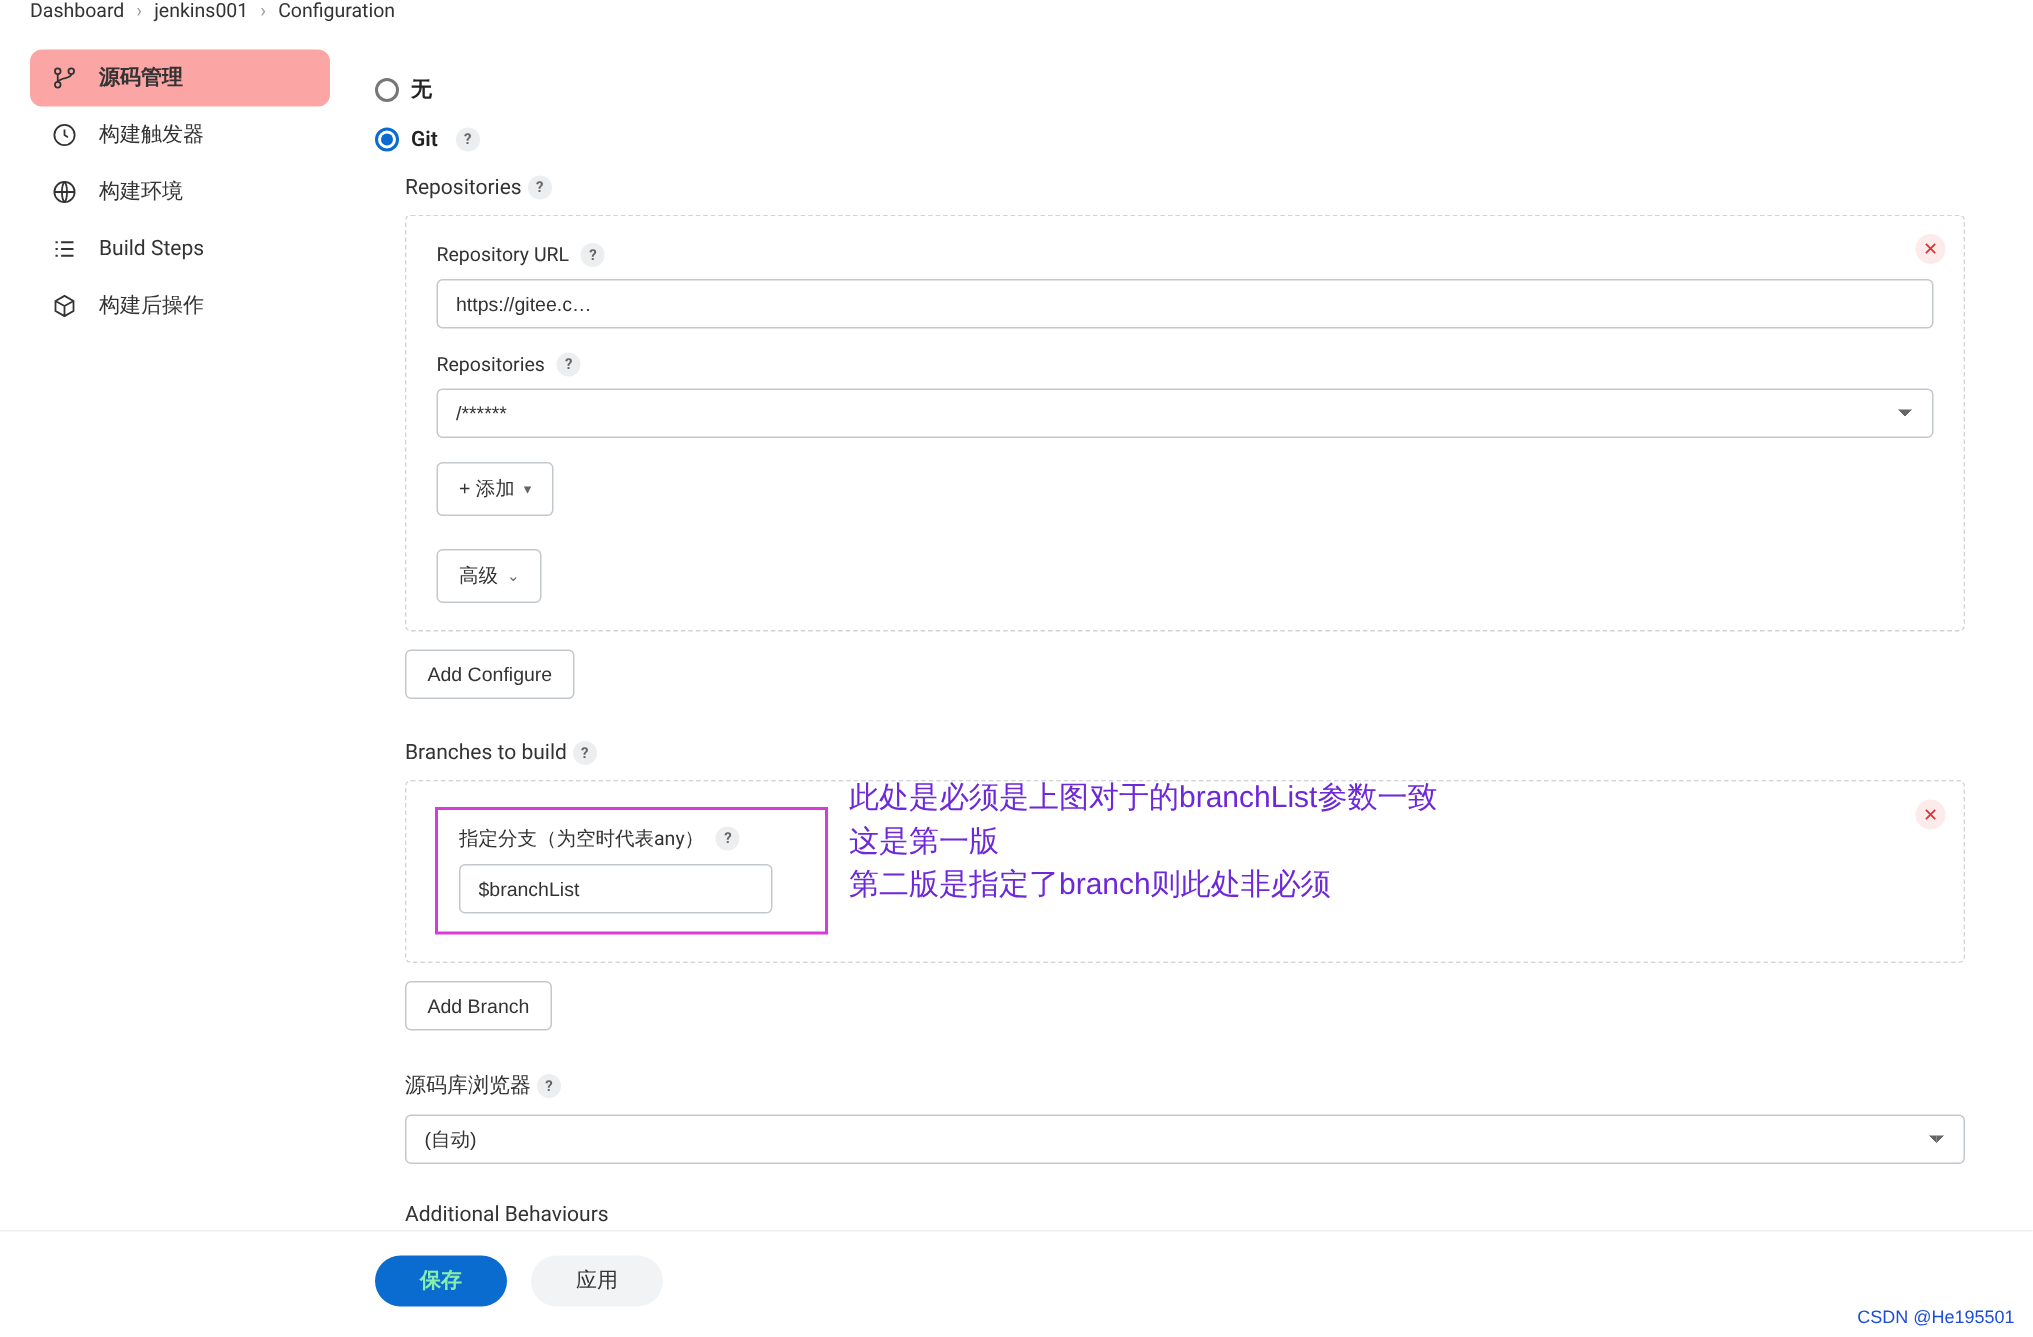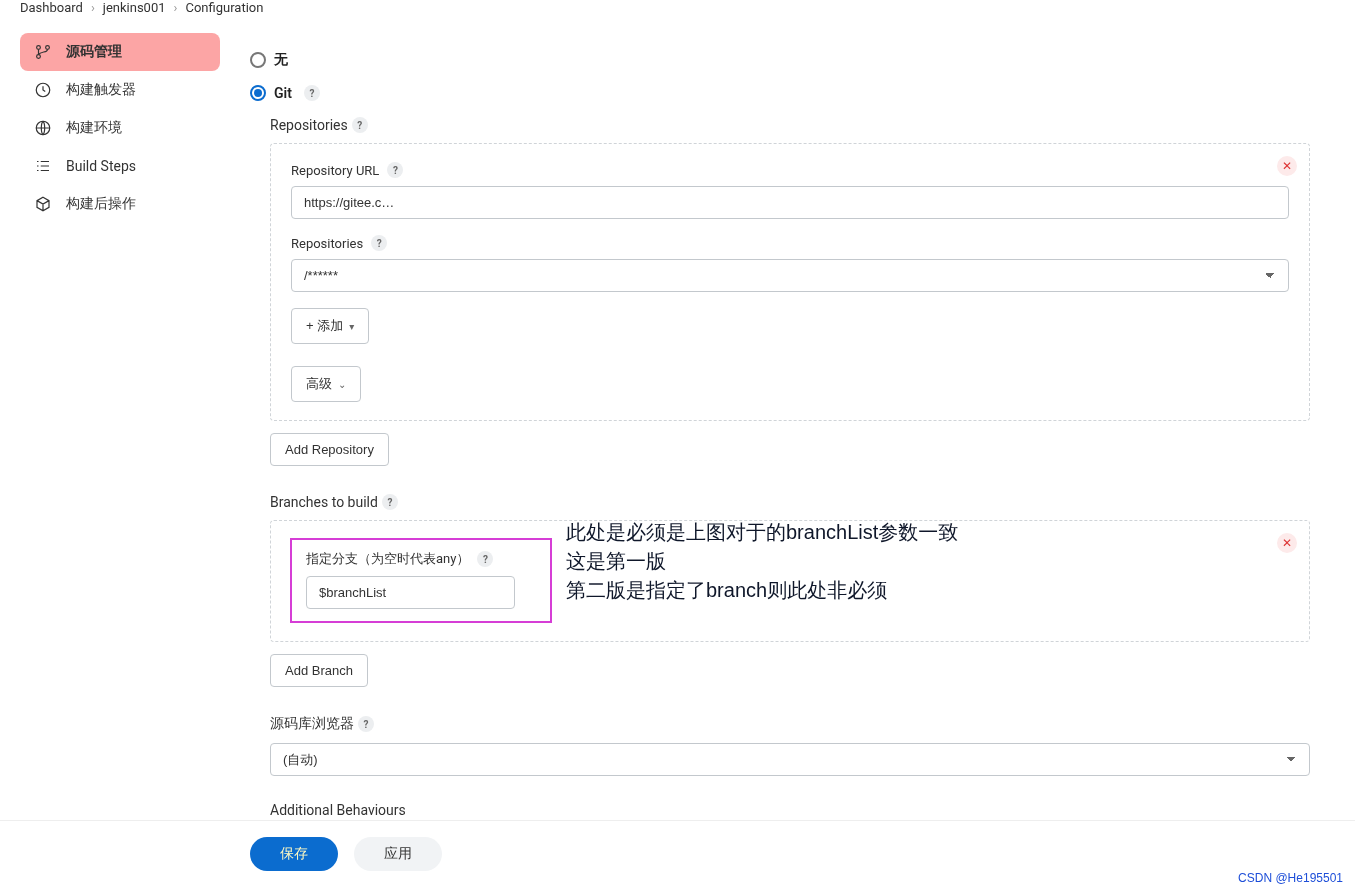--- a/index.html
+++ b/index.html
@@ -25,26 +25,26 @@
   .close-badge { position: absolute; right: 12px; top: 12px; width: 20px; height: 20px; border-radius: 50%; background: #fdeaea; color: #d33; display: flex; align-items: center; justify-content: center; font-size: 12px; cursor: pointer; }
   .field-label { font-size: 13px; color: #333; margin-bottom: 8px; display: flex; align-items: center; gap: 4px; }
   .text-input, .select-input { width: 100%; border: 1px solid #c3c8cd; border-radius: 4px; padding: 8px 12px; font-size: 13px; color: #333; background: #fff; margin-bottom: 16px; }
   .select-input { appearance: none; background-image: linear-gradient(45deg, transparent 50%, #666 50%), linear-gradient(-45deg, transparent 50%, #666 50%); background-position: calc(100% - 18px) center, calc(100% - 13px) center; background-size: 5px 5px, 5px 5px; background-repeat: no-repeat; cursor: pointer; }
   .btn { border: 1px solid #c3c8cd; background: #fff; border-radius: 4px; padding: 8px 14px; font-size: 13px; color: #333; cursor: pointer; display: inline-flex; align-items: center; gap: 6px; }
   .btn-wrap { margin: 12px 0 0 20px; }
   .btn.inline { margin: 0; }
   .chev { font-size: 10px; color: #666; }
   .branch-highlight { border: 2px solid #d63dd6; padding: 10px 14px 6px 14px; margin: -1px 0 0 -1px; display: inline-block; width: 262px; position: relative; z-index: 2; }
   .branch-box .text-input { margin-bottom: 6px; }
-  .annot { position: absolute; left: 296px; color: #0f172a; font-size: 20px; font-family: "Microsoft YaHei", sans-serif; line-height: 1.45; pointer-events: none; }
+  .annot { position: absolute; left: 296px; color: #6d28d9; font-size: 20px; font-family: "Microsoft YaHei", sans-serif; line-height: 1.45; pointer-events: none; }
   .annot-wrap { position: relative; margin-left: 20px; }
   .branch-area { position: relative; }
   .full-select { margin-left: 20px; }
   .footer { position: fixed; bottom: 0; left: 0; right: 0; padding: 16px 0 20px 250px; background: #fff; border-top: 1px solid #eee; display: flex; gap: 16px; }
-  .btn-primary { background: #0b6ccf; color: #fef9c3; border: none; border-radius: 18px; padding: 8px 30px; font-size: 14px; font-weight: 400; cursor: pointer; }
+  .btn-primary { background: #0b6ccf; color: #86efac; border: none; border-radius: 18px; padding: 8px 30px; font-size: 14px; font-weight: 700; cursor: pointer; }
   .btn-secondary { background: #f1f3f5; color: #333; border: none; border-radius: 18px; padding: 8px 30px; font-size: 14px; cursor: pointer; }
   .watermark { position: fixed; right: 12px; bottom: 6px; font-size: 12px; color: #1d4ed8; font-family: Arial, sans-serif; }
   svg { stroke: #333; fill: none; stroke-width: 1.6; }
 </style>
 </head>
 <body>
 
 <div class="breadcrumb">
   <a>Dashboard</a>
   <span class="sep">›</span>
@@ -144,21 +144,21 @@
       </button>
 
       <div style="height:22px"></div>
       <button class="btn inline">
         <span>高级</span>
           <span class="chev">⌄</span>
       </button>
     </div>
 
     <div class="btn-wrap">
-      <button class="btn">Add Repository</button>
+      <button class="btn">Add Configure</button>
     </div>
 
     <div style="height:18px"></div>
     <div class="section-label">
       <span>Branches to build</span>
       <span class="help">?</span>
     </div>
 
     <div class="annot-wrap branch-area">
       <div class="annot" style="top:-2px;">

